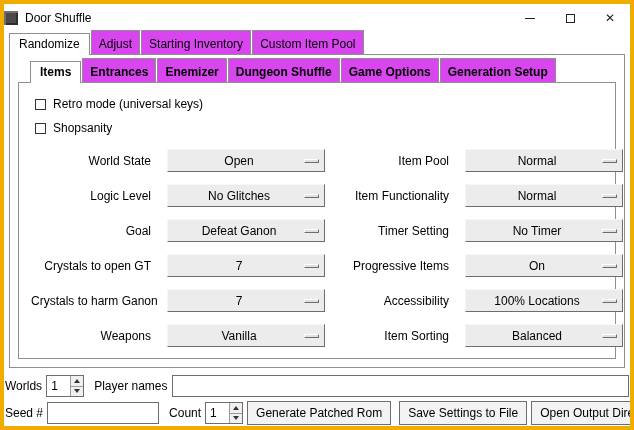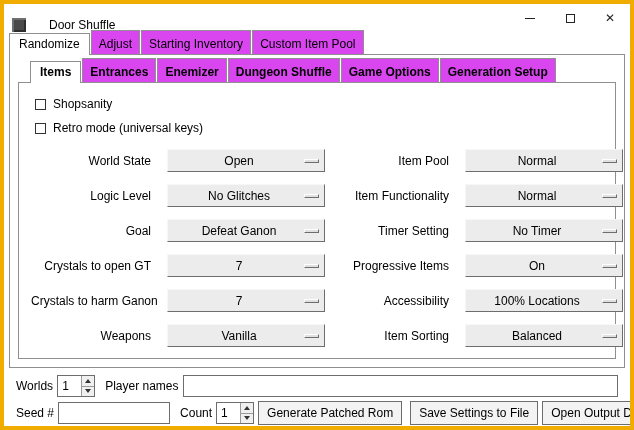--- a/index.html
+++ b/index.html
@@ -14,21 +14,21 @@
 
   .window{
     width:634px;height:430px;
     border:4px solid var(--frame);
     background:#fff;
     display:flex;flex-direction:column;
     overflow:hidden;
   }
 
   
-  .titlebar{height:28px;display:flex;align-items:flex-end;padding-left:8px;background:#fff;flex:0 0 auto;gap:16px;}
+  .titlebar{height:28px;display:flex;align-items:center;background:#fff;flex:0 0 auto;}
   .app-icon{width:14px;height:14px;margin-right:7px;background:#4a4a4a;
     box-shadow:inset 2px 2px 0 #6f6f6f, inset -2px -2px 0 #2e2e2e;}
   .title{font-size:12px;}
   .win-controls{margin-left:auto;display:flex;height:100%;}
   .win-btn{width:40px;height:100%;display:flex;align-items:center;justify-content:center;cursor:default;}
   .min-glyph{display:block;width:10px;height:1px;background:#222;}
   .max-glyph{display:block;width:9px;height:9px;border:1px solid #222;background:transparent;}
   .close-glyph{font-size:12px;line-height:1;color:#222;}
 
   
@@ -93,21 +93,21 @@
   }
   .dd-value{padding-right:14px;white-space:nowrap;}
   .dd-indicator{
     position:absolute;right:5px;top:50%;transform:translateY(-50%);
     width:15px;height:4px;background:#e0e0e0;
     border-top:1px solid #fff;border-left:1px solid #fff;
     border-bottom:1px solid #6d6d6d;border-right:1px solid #6d6d6d;
   }
 
   
-  .bottom{flex:1;display:flex;flex-direction:column;justify-content:flex-end;padding:3px 12px 4px;}
+  .bottom{flex:1;display:flex;flex-direction:column;justify-content:flex-end;padding:3px 1px 4px;}
   .brow{display:flex;align-items:center;height:24px;margin-top:3px;gap:4px;}
   .blabel{white-space:nowrap;}
   .text-input{
     height:22px;border:1px solid #6d6d6d;background:#fff;
     font-family:"Liberation Sans", sans-serif;font-size:12px;
     padding:0 4px;outline:none;
   }
   .grow{flex:1;}
   .spin{
     display:flex;height:22px;width:38px;border:1px solid #6d6d6d;background:#fff;flex:0 0 auto;
@@ -163,25 +163,25 @@
       <div class="tab">Enemizer</div>
       <div class="tab">Dungeon Shuffle</div>
       <div class="tab">Game Options</div>
       <div class="tab">Generation Setup</div>
     </div>
 
     <div class="inner-pane">
 
       <div class="check-row">
         <span class="checkbox"></span>
-        <span class="check-label">Shopsanity</span>
+        <span class="check-label">Retro mode (universal keys)</span>
       </div>
       <div class="check-row">
         <span class="checkbox"></span>
-        <span class="check-label">Retro mode (universal keys)</span>
+        <span class="check-label">Shopsanity</span>
       </div>
 
       <div class="opt-grid">
 
         <span class="opt-label">World State</span>
         <div class="dropdown">
           <span class="dd-value">Open</span>
           <span class="dd-indicator"></span>
         </div>
         <span class="opt-label">Item Pool</span>

